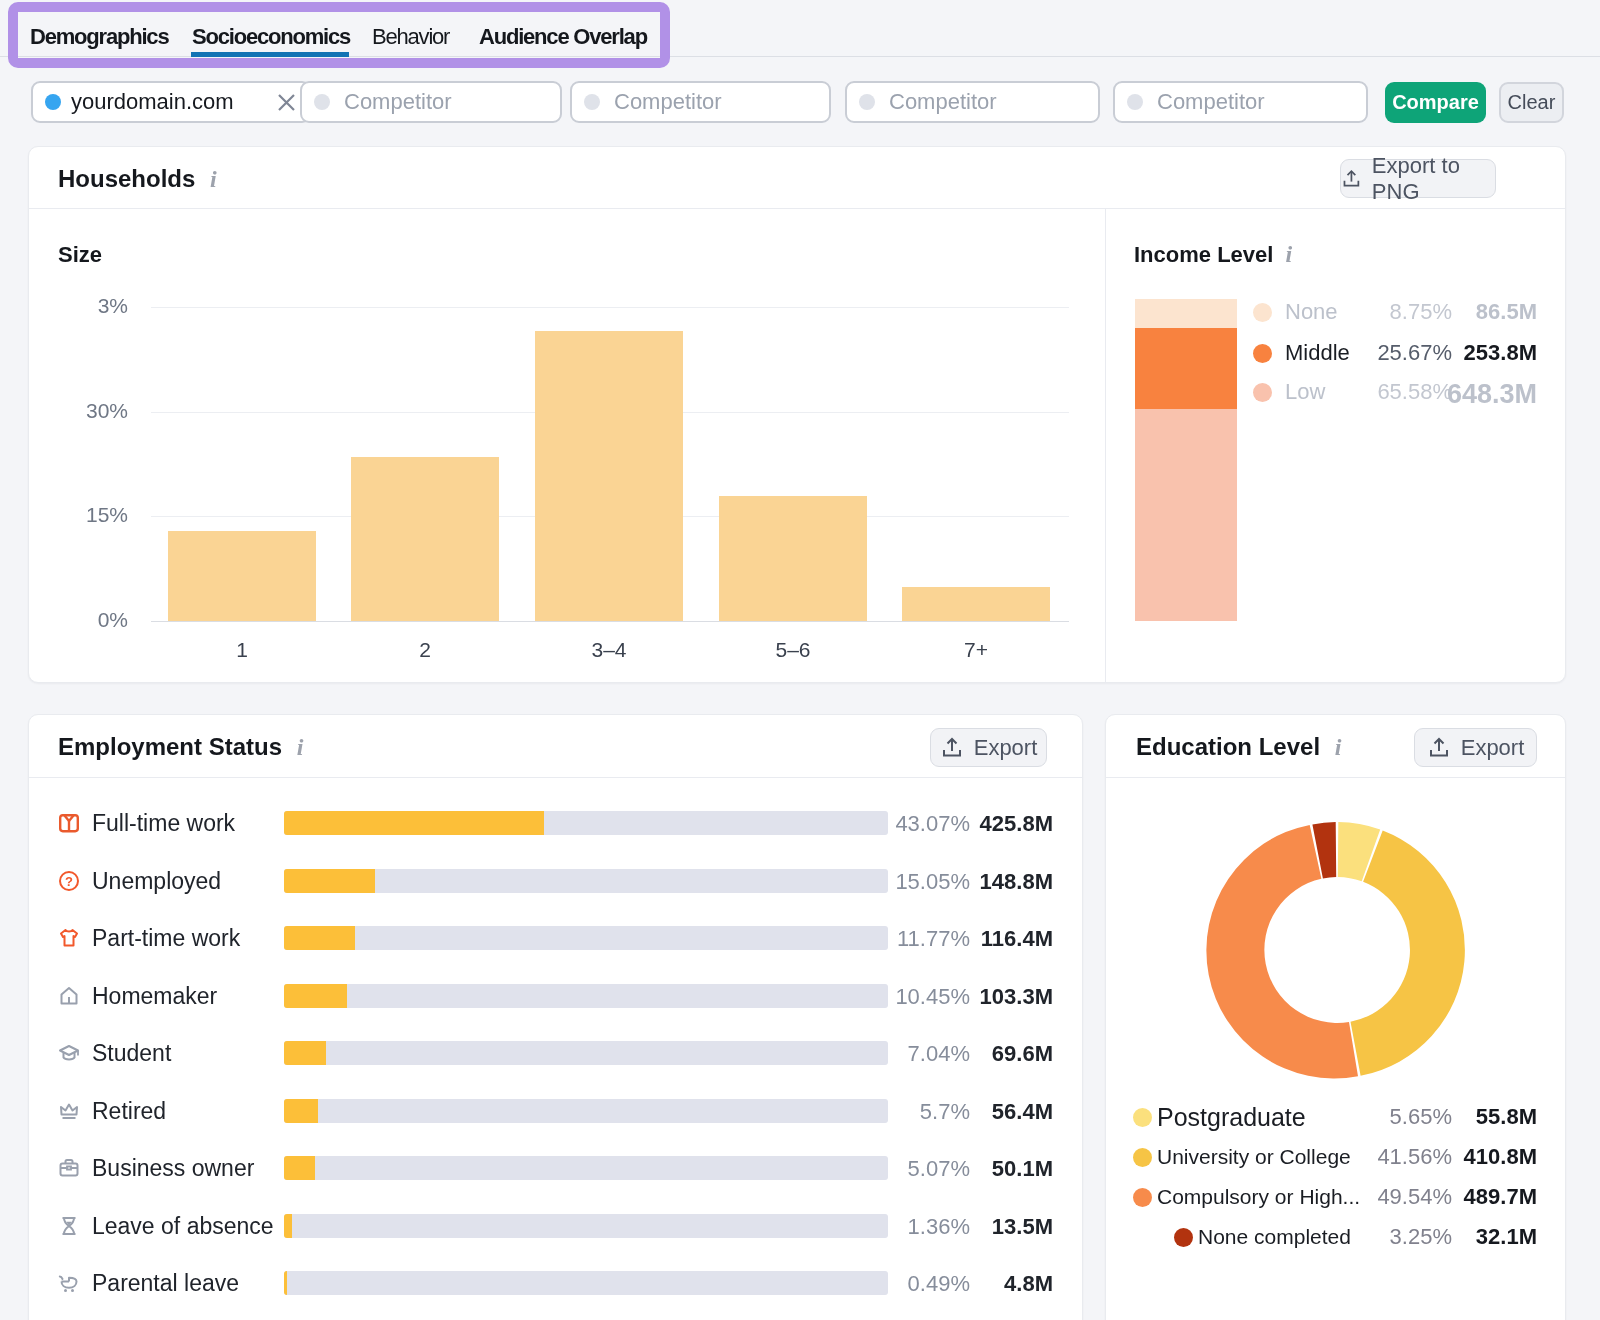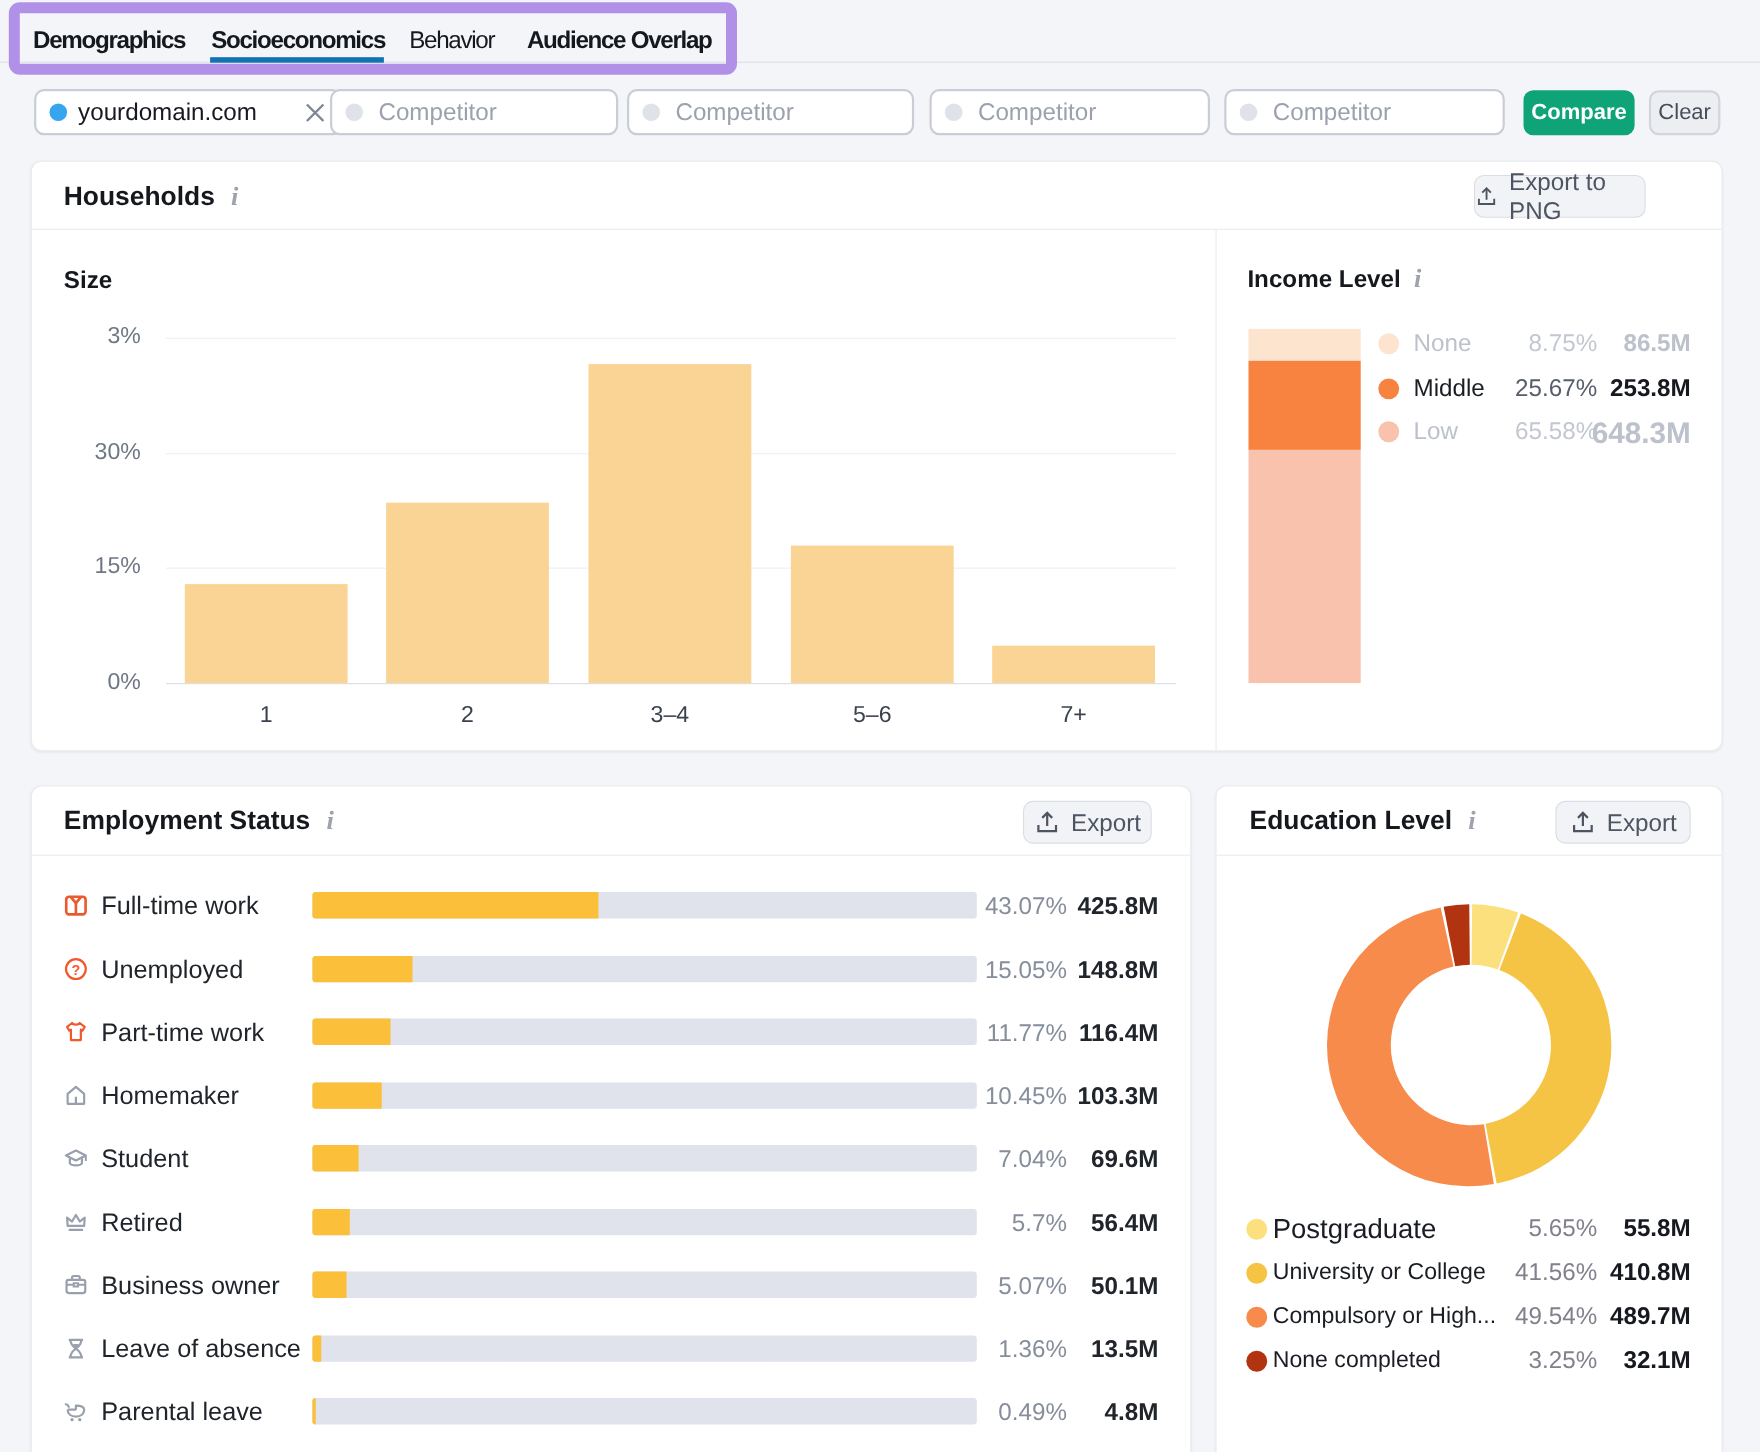--- a/index.html
+++ b/index.html
@@ -242,18 +242,18 @@
   <span style="font-size:21px;color:#1a1d23;margin-left:5px;">University or College</span>
 </div>
 <div class="abs" style="left:1332px;top:1144px;width:120px;text-align:right;font-size:22px;color:#80818d;">41.56%</div>
 <div class="abs" style="left:1427px;top:1144px;width:110px;text-align:right;font-size:22px;font-weight:700;color:#16191f;">410.8M</div>
 <div class="ileg" style="left:1133px;top:1177px;">
   <span class="dot" style="width:19px;height:19px;background:#f78b4b;"></span>
   <span style="font-size:21px;color:#1a1d23;margin-left:5px;">Compulsory or High...</span>
 </div>
 <div class="abs" style="left:1332px;top:1184px;width:120px;text-align:right;font-size:22px;color:#80818d;">49.54%</div>
 <div class="abs" style="left:1427px;top:1184px;width:110px;text-align:right;font-size:22px;font-weight:700;color:#16191f;">489.7M</div>
-<div class="ileg" style="left:1133px;top:1217px;">
+<div class="ileg" style="left:1174px;top:1217px;">
   <span class="dot" style="width:19px;height:19px;background:#b2330f;"></span>
   <span style="font-size:21px;color:#1a1d23;margin-left:5px;">None completed</span>
 </div>
 <div class="abs" style="left:1332px;top:1224px;width:120px;text-align:right;font-size:22px;color:#80818d;">3.25%</div>
 <div class="abs" style="left:1427px;top:1224px;width:110px;text-align:right;font-size:22px;font-weight:700;color:#16191f;">32.1M</div>
 
 </body></html>

